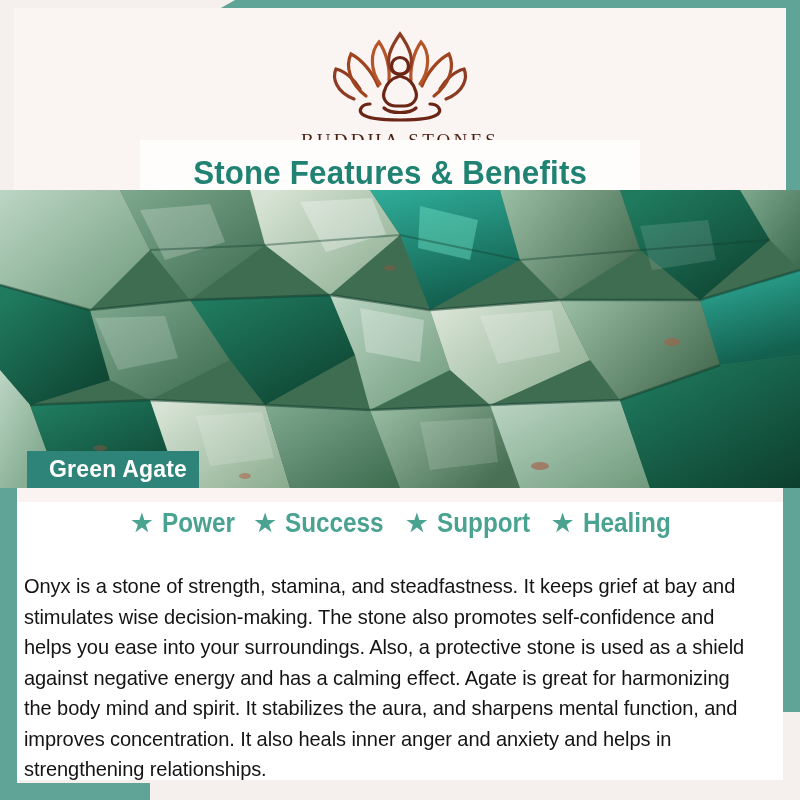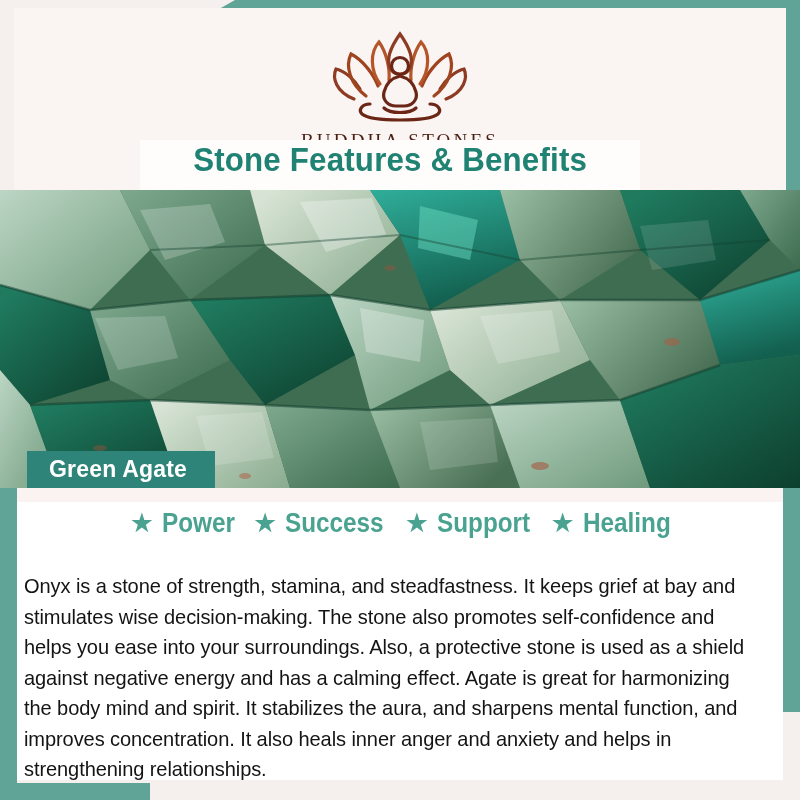--- a/index.html
+++ b/index.html
@@ -89,21 +89,21 @@
 
   
   .title-band {
     position: absolute;
     top: 140px;
     left: 140px;
     width: 500px;
     height: 52px;
     background: #fffdfc;
     display: flex;
-    align-items: flex-start;
+    align-items: flex-end;
     justify-content: center;
   }
   .title-text {
     font-family: "Liberation Sans Narrow", "Liberation Sans", sans-serif;
     font-weight: bold;
     font-size: 34px;
     color: #1f8272;
     letter-spacing: 0.2px;
     transform: scaleX(0.92);
     white-space: nowrap;
@@ -120,21 +120,21 @@
     background: #2a6a4e;
   }
   .photo svg { display: block; }
 
   
   .stone-banner {
     position: absolute;
     top: 451px;
     left: 27px;
     height: 37px;
-    padding: 0 28px 0 22px;
+    padding: 0 12px 0 22px;
     background: #2e8478;
     display: flex;
     align-items: center;
     z-index: 5;
   }
   .stone-banner-text {
     color: #ffffff;
     font-size: 23px;
     font-weight: bold;
     letter-spacing: 0.2px;

